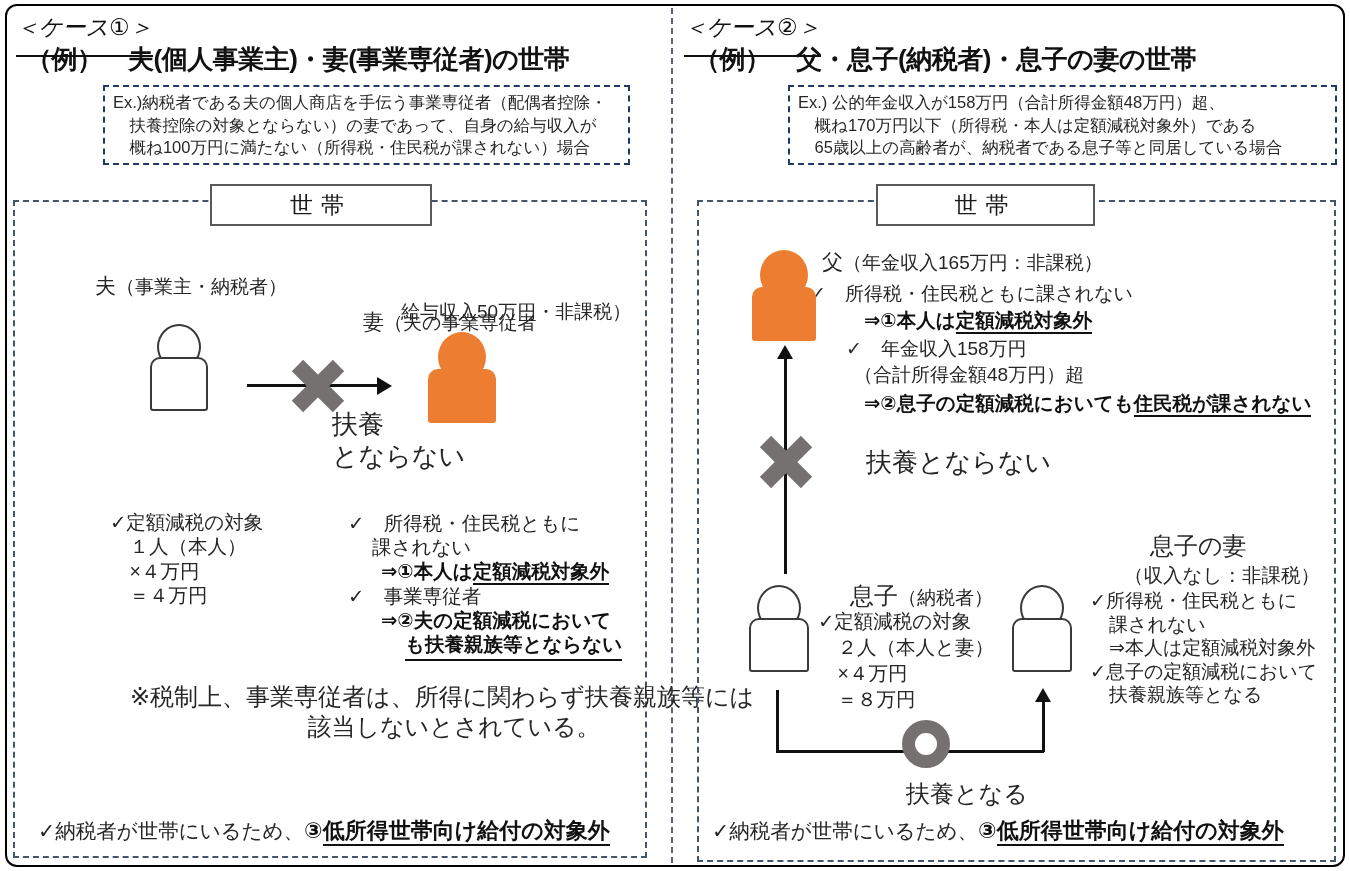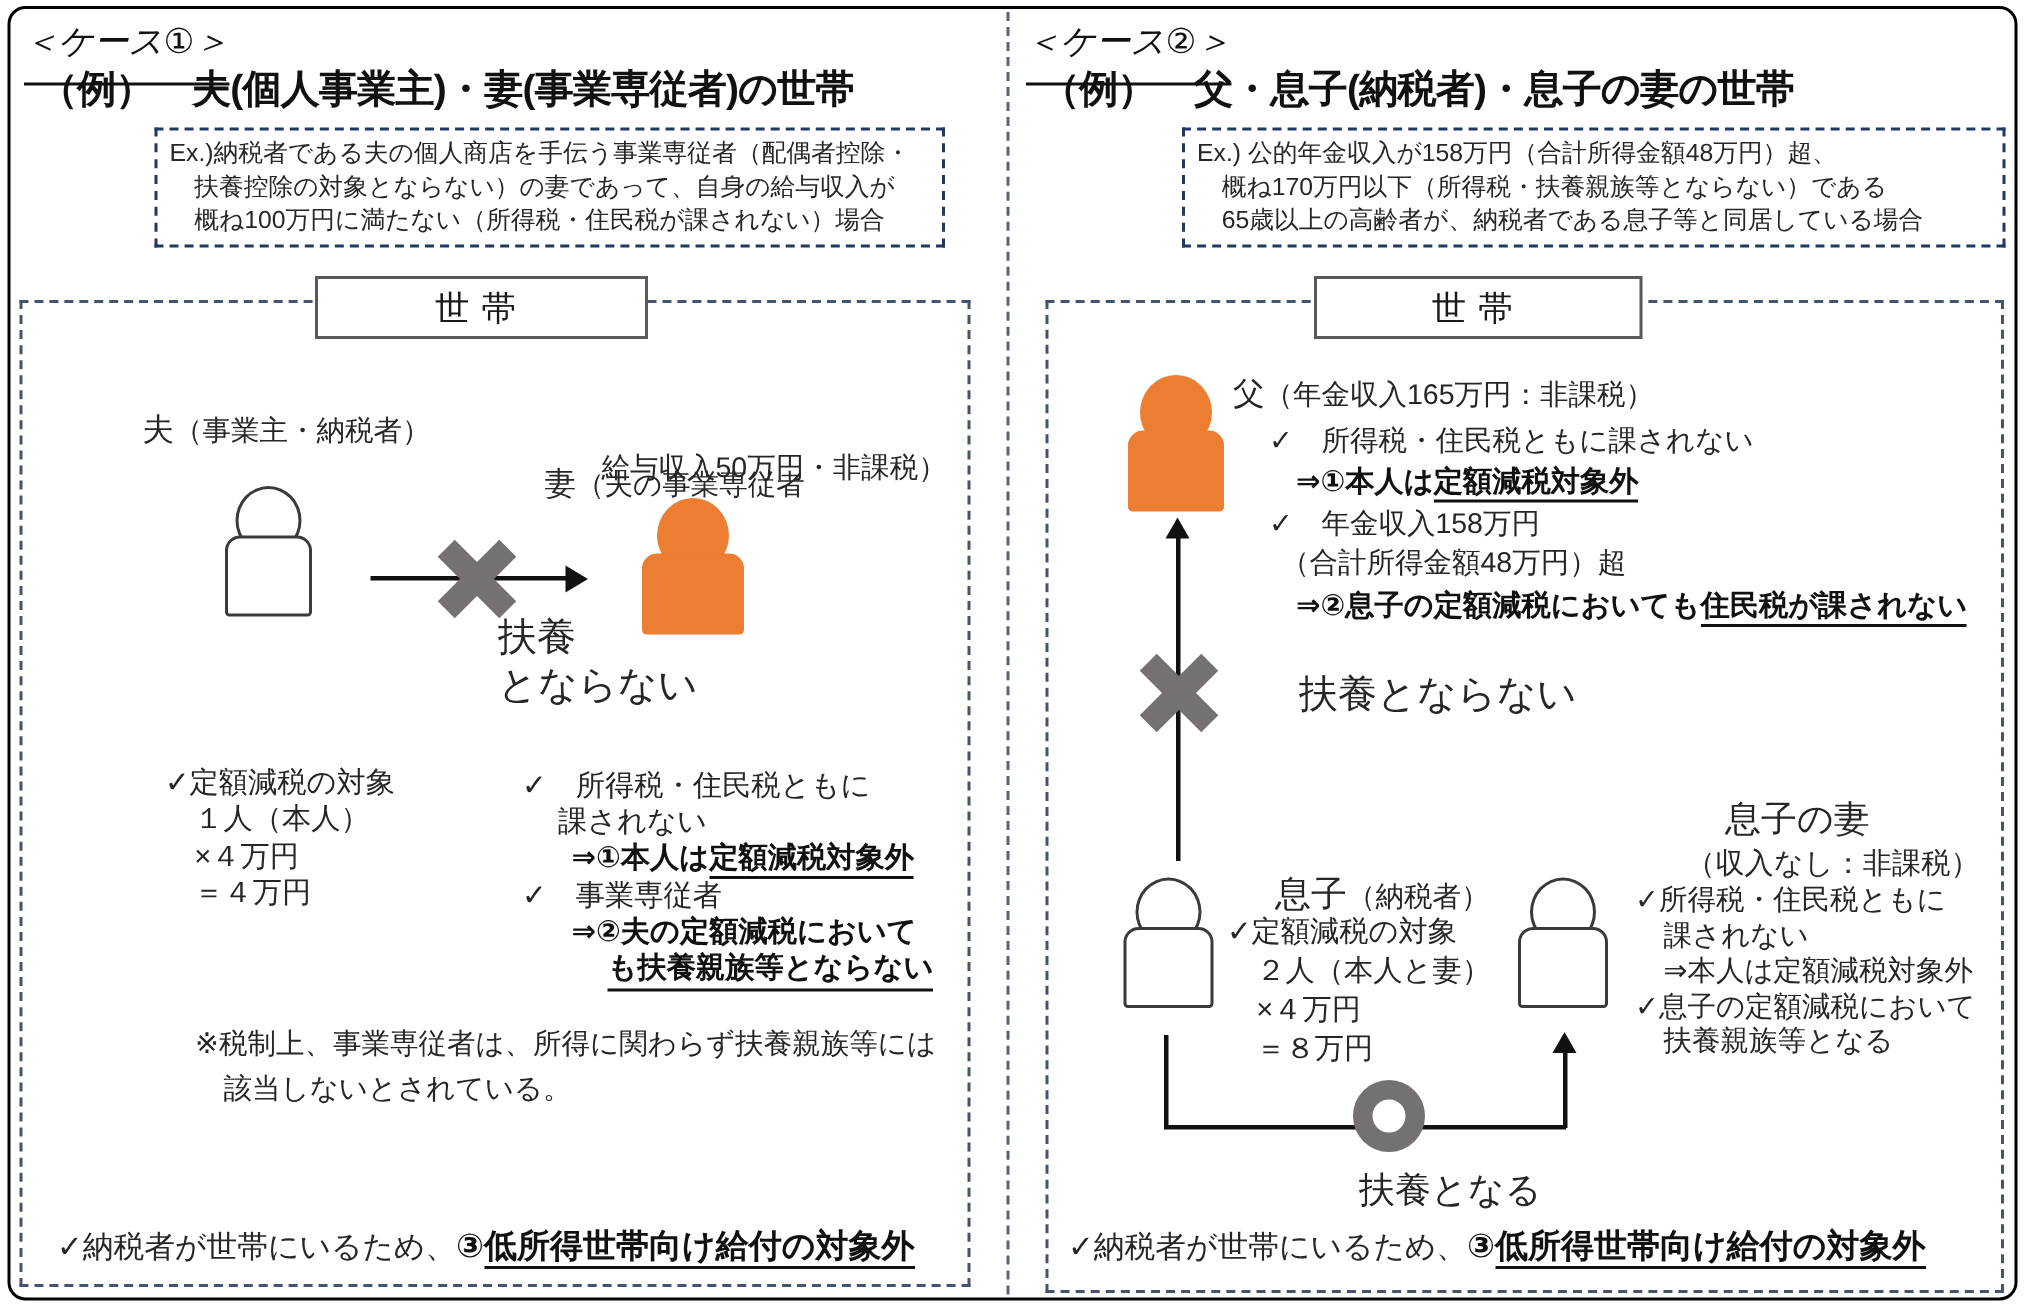--- a/index.html
+++ b/index.html
@@ -22,21 +22,21 @@
   .case-sub { position:absolute; font-size:26px; font-weight:bold; color:#111; letter-spacing:-0.5px; }
   .ex-box { position:absolute; border:2px dashed #1F3864; padding:4px 8px;
             font-size:16.5px; line-height:22.5px; white-space:pre-line; color:#262626; box-sizing:border-box; }
   .lines { position:absolute; white-space:pre-line; }
   .name-lg { font-size:21px; color:#262626; }
   .name-xl { font-size:24px; color:#262626; }
   .detail { font-size:19px; color:#262626; }
   .chk { position:absolute; font-size:19.5px; color:#262626; }
   .b { font-weight:bold; color:#111; }
   .u { border-bottom:2.5px solid #111; padding-bottom:0.5px; }
-  .note { position:absolute; font-size:19px; line-height:30px; white-space:pre-line; }
+  .note { position:absolute; font-size:24px; line-height:30px; white-space:pre-line;text-align:center; }
   .concl { position:absolute; font-size:20.5px; color:#262626; }
   .concl .num { font-weight:bold; font-size:22px; color:#111; }
   .concl .emph { font-weight:bold; font-size:22px; color:#111;
                  border-bottom:2.5px solid #111; padding-bottom:1px; }
   
   .person { position:absolute; z-index:2; }
   .p-head { width:44px; height:46px; margin:0 auto; border-radius:50%;
             background:#fff; border:2.5px solid #3a3a3a; box-sizing:border-box; position:relative; }
   .p-body { width:100%; height:54px; margin-top:-13px; border-radius:10px 10px 3px 3px;
             background:#fff; border:2.5px solid #3a3a3a; box-sizing:border-box; position:relative; }
@@ -118,34 +118,34 @@
 <div class="note" style="left:130px; top:682px;">※税制上、事業専従者は、所得に関わらず扶養親族等には
 　該当しないとされている。</div>
 
 <div class="concl" style="left:38px; top:816px;">
   <span>✓納税者が世帯にいるため、</span><span class="num">③</span><span class="emph">低所得世帯向け給付の対象外</span>
 </div>
 
 <div class="case-title" style="left:684px; top:12px;">＜ケース②＞</div>
 <div class="case-sub" style="left:694px; top:42px;">（例）　父・息子(納税者)・息子の妻の世帯</div>
 <div class="ex-box" style="left:788px; top:85px; width:549px;">Ex.) 公的年金収入が158万円（合計所得金額48万円）超、
-　概ね170万円以下（所得税・扶養親族等とならない）である
+　概ね170万円以下（所得税・本人は定額減税対象外）である
 　65歳以上の高齢者が、納税者である息子等と同居している場合</div>
 
 <div class="panel" style="left:697px; top:200px; width:635px; height:658px;"></div>
 <div class="household" style="left:876px; top:184px; width:215px; height:38px;">世帯</div>
 
 <div class="person filled" style="left:752px; top:250px; width:64px;">
   <div class="p-head"></div>
   <div class="p-body"></div>
 </div>
 <div class="abs" style="left:822px; top:248px;">
   <span class="name-lg">父</span><span class="detail">（年金収入165万円：非課税）</span>
 </div>
-<div class="chk" style="left:846px; top:281px; font-size:19px;">✓　所得税・住民税ともに課されない</div>
+<div class="chk" style="left:810px; top:281px; font-size:19px;">✓　所得税・住民税ともに課されない</div>
 <div class="chk b" style="left:864px; top:307px; font-size:19.5px;">
   <span>⇒①本人は</span><span class="u">定額減税対象外</span>
 </div>
 <div class="chk" style="left:846px; top:336px; font-size:19px;">✓　年金収入158万円</div>
 <div class="chk" style="left:854px; top:362px; font-size:19px;">（合計所得金額48万円）超</div>
 <div class="chk b" style="left:864px; top:390px; font-size:19.5px;">
   <span>⇒②息子の定額減税においても</span><span class="u">住民税が課されない</span>
 </div>
 
 <div class="line" style="left:784px; top:358px; width:3px; height:216px;"></div>

